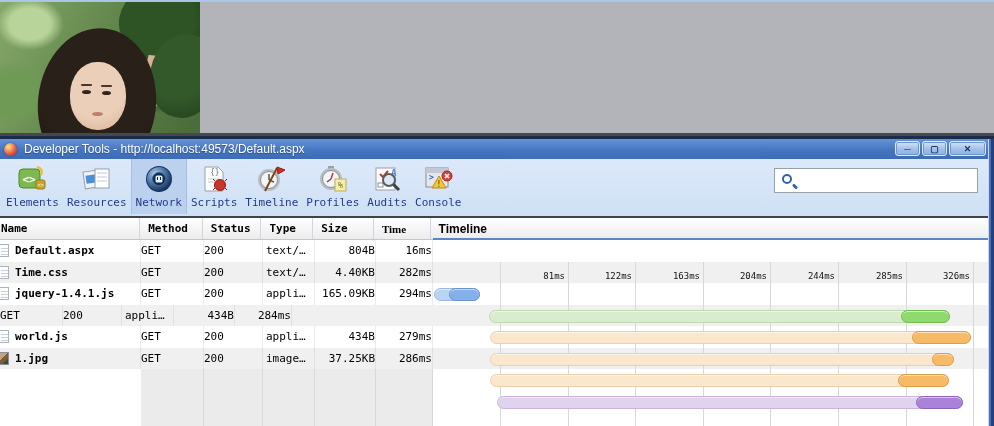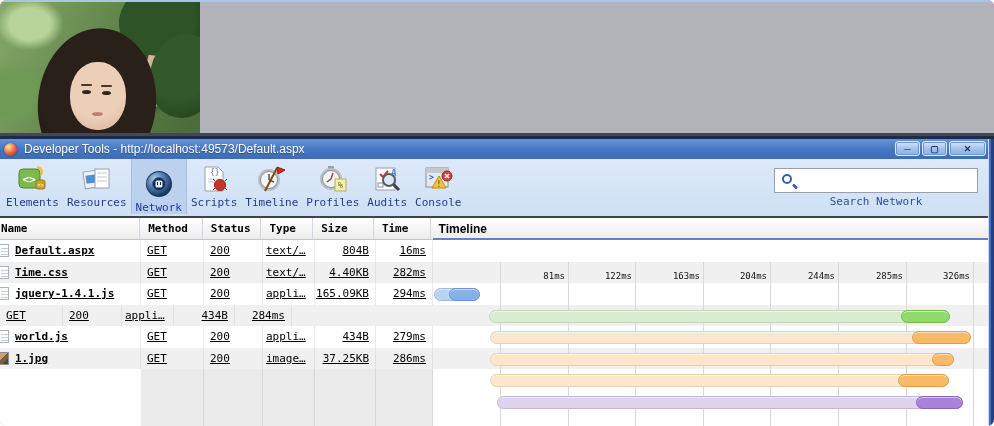--- a/index.html
+++ b/index.html
@@ -1,18 +1,18 @@
 <!DOCTYPE html>
 <html><head>
 <meta charset="utf-8">
 <style>
   * { box-sizing: border-box; margin: 0; padding: 0; }
   html,body { width: 994px; height: 426px; }
   body { font-family: "DejaVu Sans Mono", monospace; font-size: 11px; background:#fff; }
-  .screen { position:relative; width:994px; height:426px; overflow:hidden; background:#a21caf;border-radius:7px; }
+  .screen { position:relative; width:994px; height:426px; overflow:hidden; background:#a21caf; }
 
   
   .browser-strip { position:absolute; left:0; top:0; width:994px; height:136px;
     background:#b2b4b9; border-top:2px solid #a9c6ea; border-bottom:3px solid #45484e; }
   .photo { position:absolute; left:0; top:0; width:200px; height:131px; overflow:hidden;
     background:
       radial-gradient(ellipse 45px 35px at 30px 22px, #b9d49a 0 45%, rgba(185,212,154,0) 75%),
       radial-gradient(ellipse 50px 45px at 12px 92px, #6f9a55 0 45%, rgba(111,154,85,0) 75%),
       radial-gradient(ellipse 60px 70px at 150px 62px, #2c4d22 0 50%, rgba(44,77,34,0) 72%),
       linear-gradient(115deg, #86a86a, #5c8047 55%, #4a6b3a); }
@@ -47,45 +47,45 @@
     color:#16325e; font-size:9px; font-weight:bold; display:flex; align-items:center; justify-content:center;
     font-family:"Liberation Sans", sans-serif; cursor:default; }
   .win-btn.close { width:37px; }
 
   .toolbar { position:absolute; left:0; top:20px; width:994px; height:57px;
     background:linear-gradient(#dcE9fa,#cfe0f4); }
   .tabs { position:absolute; left:2px; top:0; height:57px; display:flex; }
   .tab { height:55px; padding:2px 4px 0 4px; display:flex; flex-direction:column; align-items:center; justify-content:flex-start; cursor:pointer; }
   .tab .icon { width:30px; height:30px; margin-top:3px; }
   .tab .tab-label { margin-top:2px; color:#223a8f; font-size:11px; }
-  .tab.selected { background:#bcd1ee; border-left:1px solid #a6bedf; border-right:1px solid #a6bedf;justify-content:flex-end; }
+  .tab.selected { background:#bcd1ee; border-left:1px solid #a6bedf; border-right:1px solid #a6bedf; }
 
   .search-wrap { position:absolute; right:16px; top:9px; width:204px; }
   .search-box { width:204px; height:25px; background:#fff; border:1px solid #9aa0a8; position:relative; }
   .search-box input { position:absolute; left:24px; top:2px; width:176px; height:19px; border:none; outline:none; font:11px "DejaVu Sans Mono", monospace; background:transparent; }
   .mag { position:absolute; left:7px; top:5px; width:10px; height:10px; border:2px solid #2f64ad; border-radius:50%; }
   .mag::after { content:""; position:absolute; left:8px; top:9px; width:6px; height:3px; background:#2f64ad; transform:rotate(45deg); border-radius:2px; }
   .search-label { margin-top:2px; text-align:center; color:#2d4f94; font-size:11px; }
 
   .toolbar-sep { position:absolute; left:0; top:77px; width:994px; height:2px; background:#3f434a; }
 
   
   .table-wrap { position:absolute; left:0; top:79px; width:988px; height:208px; background:#fff; }
   .thead { display:flex; height:22px; background:linear-gradient(#ffffff,#ececec); border-bottom:1px solid #c6c6c6; position:relative; }
   .th { border-right:1px solid #d0d7e2; display:flex; align-items:center; padding-left:8px; font-weight:bold; overflow:hidden; white-space:nowrap; }
   .th.name-h { width:141px; } .th.name-h span { margin-left:-7px; }
   .th.method-h { width:63px; } .th.status-h { width:59px; } .th.type-h { width:52px; }
-  .th.size-h { width:61px; } .th.time-h { width:57px; }
+  .th.size-h { width:61px; } .th.time-h { width:57px;font-family:Liberation Serif, serif; }
   .th.timeline-h { width:561px; border-right:none; font-family:"Liberation Sans", sans-serif; font-size:12px; }
   .thead-blue { position:absolute; left:433px; right:0; bottom:-1px; height:2px; background:#5b86c6; z-index:6; }
 
   .tbody { position:relative; }
   .row { display:flex; height:21.5px; align-items:center; cursor:default; }
   .row:nth-child(even) { background:#f0f0f0; }
-  .cell { height:100%; display:flex; align-items:center; padding:0 6px; border-right:1px solid rgba(190,200,215,.35); overflow:hidden; white-space:nowrap;text-decoration:underline; }
+  .cell { height:100%; display:flex; align-items:center; padding:0 0; border-right:1px solid rgba(190,200,215,.35); overflow:hidden; white-space:nowrap; }
   .c-name { width:141px; padding-left:1px; font-weight:bold; }
   .c-method { width:63px; } .c-status { width:59px; } .c-type { width:52px; padding-left:3px; }
   .c-size { width:61px; justify-content:flex-end; } .c-time { width:57px; justify-content:flex-end; }
   .doc-icon { width:10px; height:13px; background:#fdfdfd; border:1px solid #aab2bc; margin-right:6px; margin-left:-2px; flex:none;
     background-image:repeating-linear-gradient(#fdfdfd 0 2px, #c9cfd6 2px 3px); background-size:7px 11px; background-position:1px 1px; background-repeat:no-repeat; }
   .img-icon { width:10px; height:13px; border:1px solid #8a8f96; margin-right:6px; margin-left:-2px; flex:none;
     background:linear-gradient(135deg,#c9a27a 0 40%, #7d5b3e 40% 70%, #3e4d2e 70%); }
 
   .filler { display:flex; height:57px; }
   .f-name { width:141px; background:#fff; }
@@ -261,21 +261,20 @@
           <div class="tab-label">Console</div>
         </div>
 
       </div>
 
       <div class="search-wrap">
         <div class="search-box">
           <div class="mag"></div>
           <input value="" style="">
         </div>
-        <div class="search-label">Search Network</div>
       </div>
     </div>
 
     <div class="toolbar-sep"></div>
 
     <div class="table-wrap">
 
       <div class="thead">
         <div class="th name-h">
             <span>Name</span>

